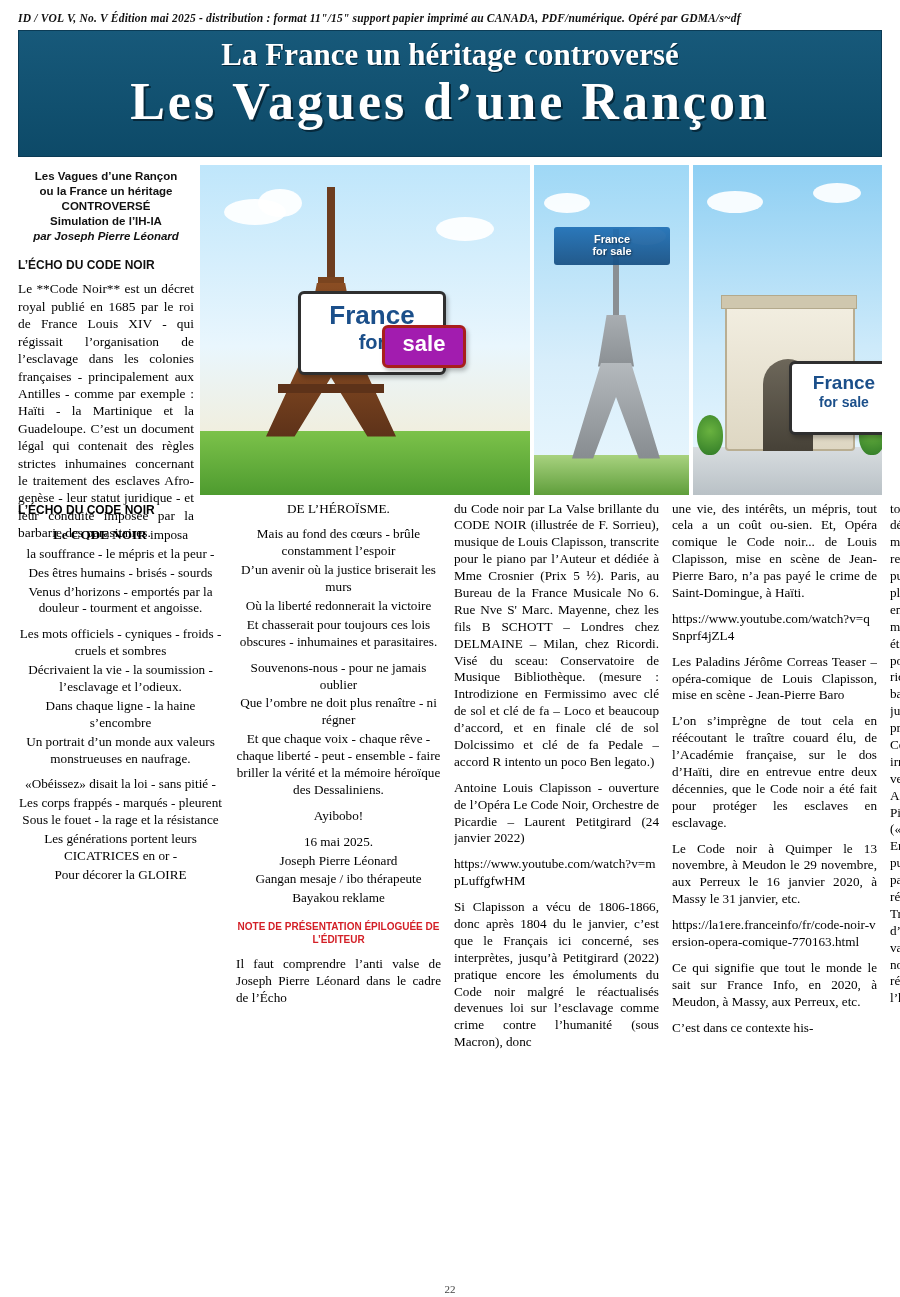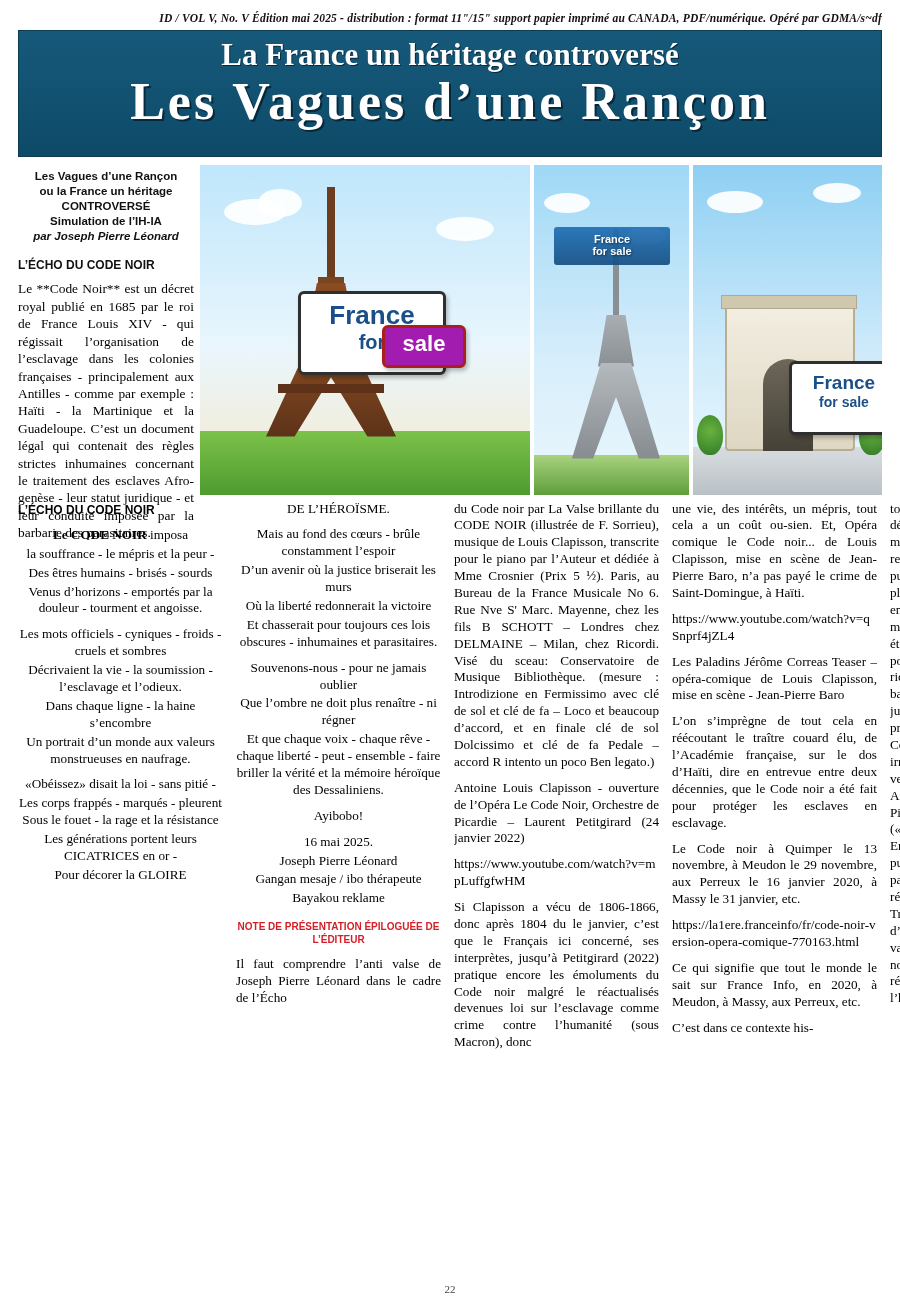--- a/index.html
+++ b/index.html
@@ -24,21 +24,21 @@
     padding: 10px 18px 0 18px;
   }
 
   
   .masthead-strip {
     font-family: "Liberation Serif", serif;
     font-style: italic;
     font-weight: bold;
     font-size: 11.5px;
     letter-spacing: 0.2px;
-    text-align: right;
+    text-align: left;
     color: #111;
     padding: 2px 0 6px 0;
     white-space: nowrap;
     overflow: hidden;
   }
 
   
   .headline-band {
     background: #0f4f6e;
     background: linear-gradient(#17597a, #0d4a68);

